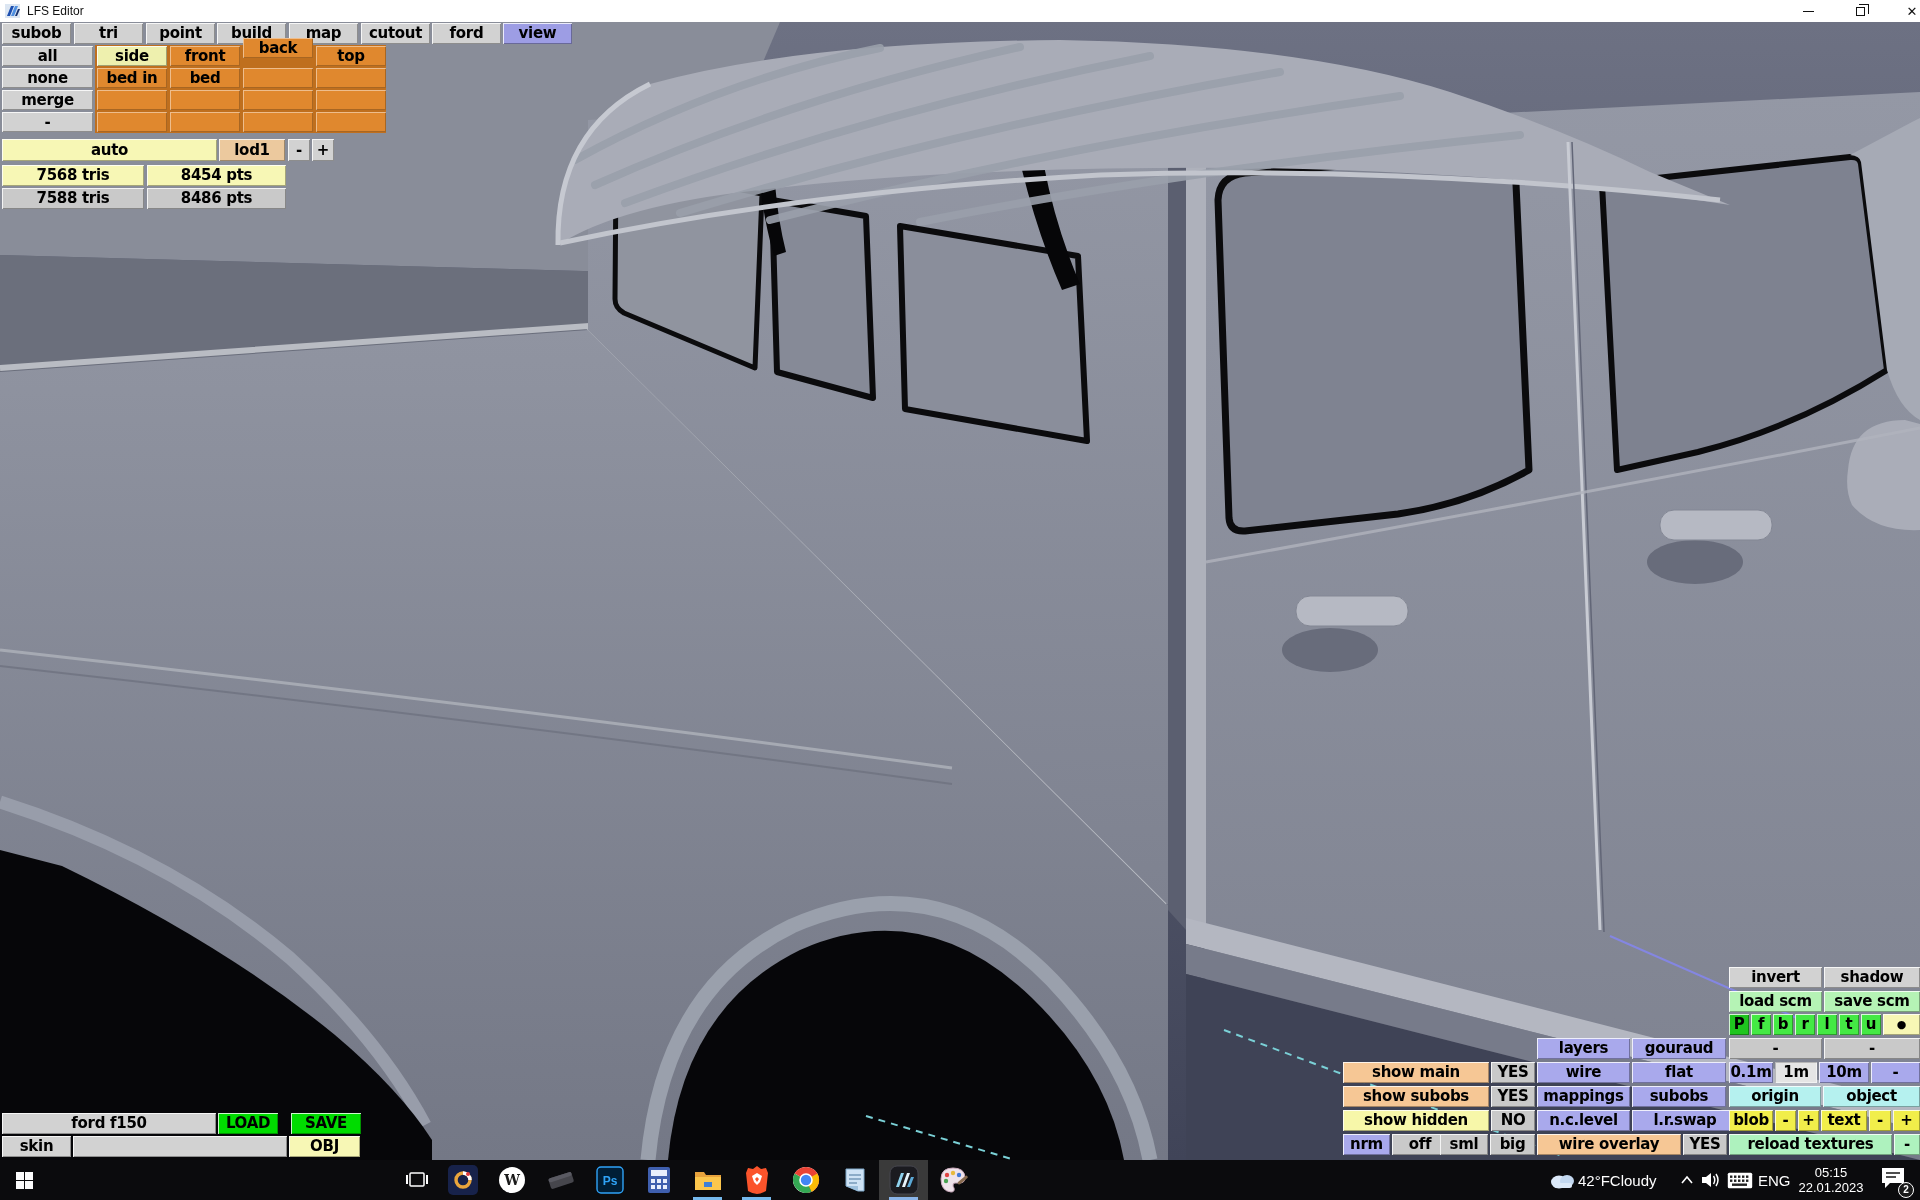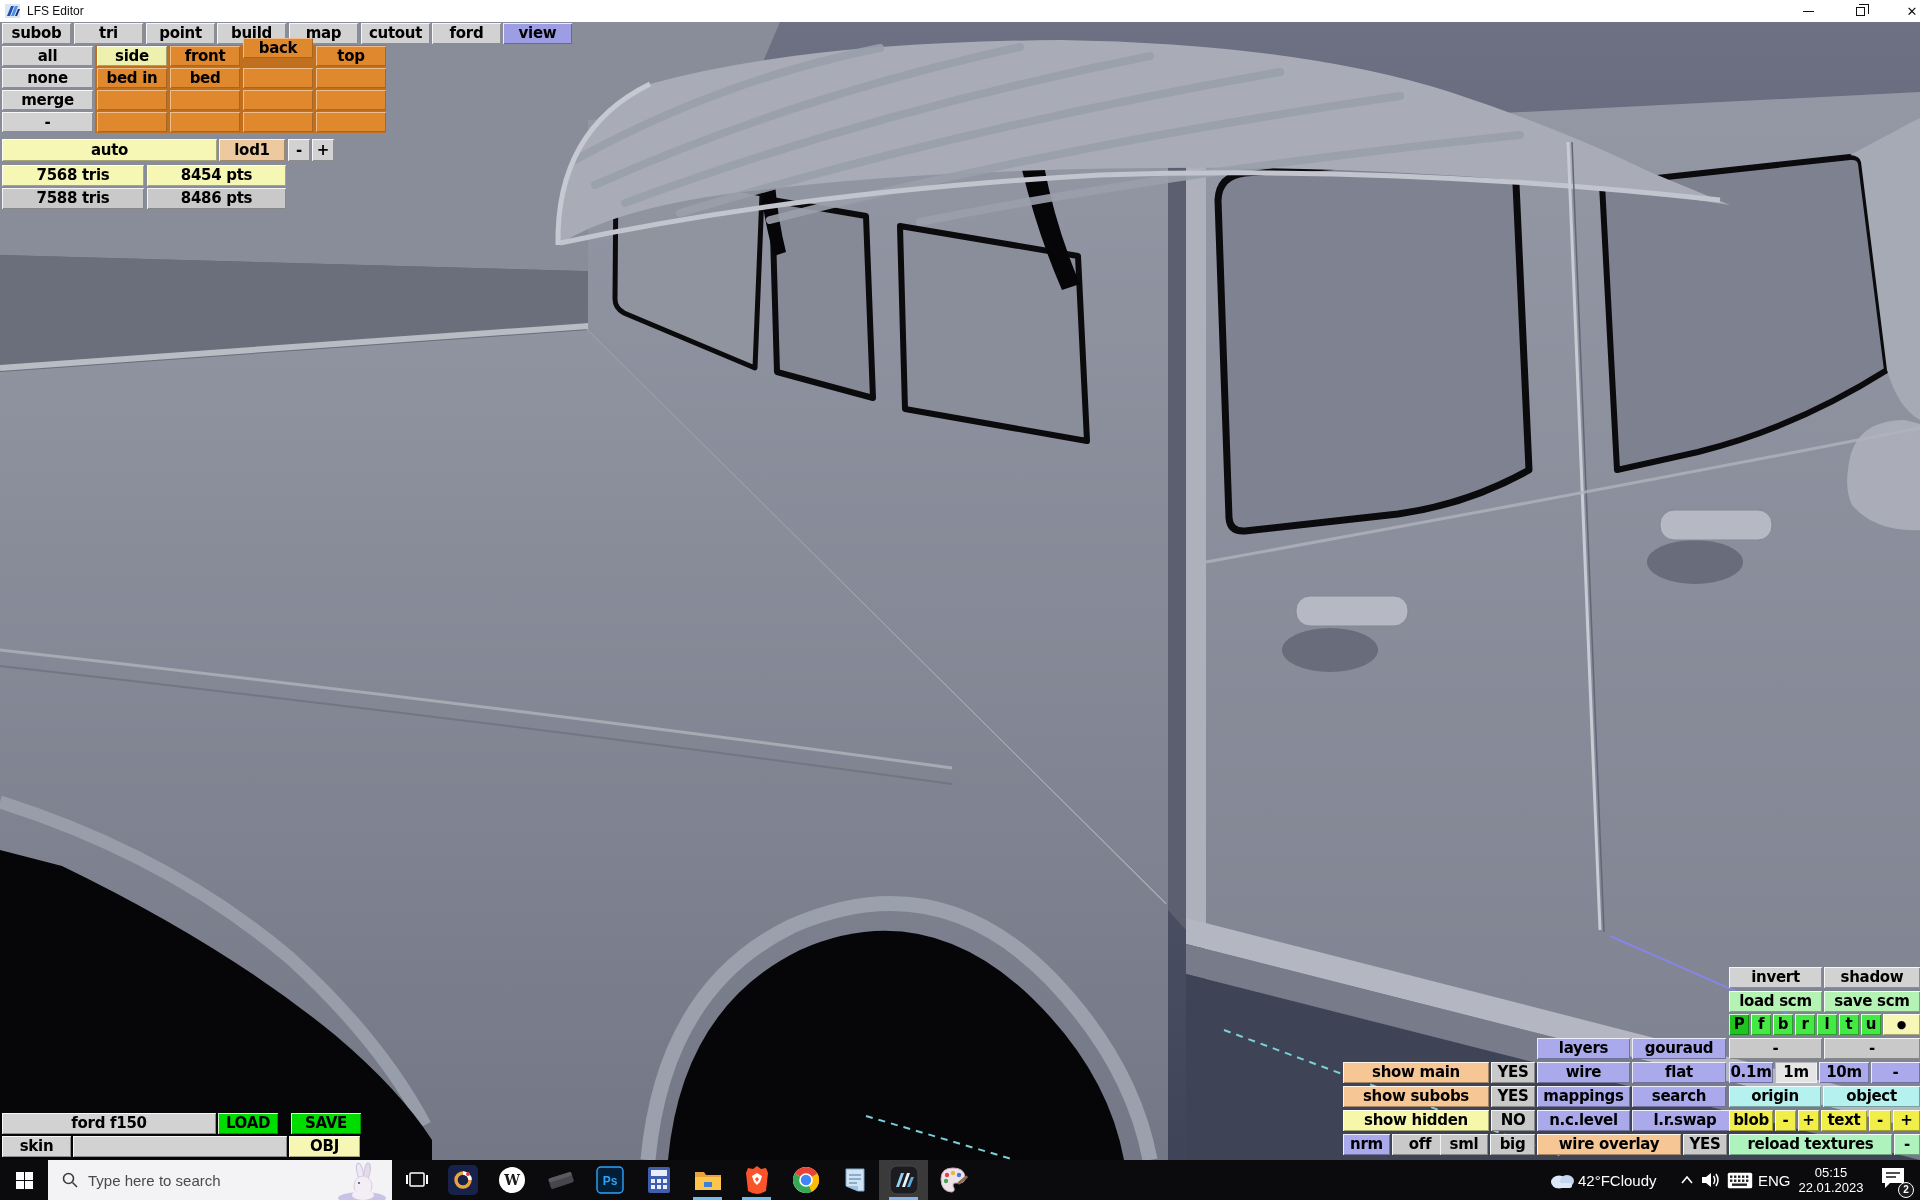--- a/index.html
+++ b/index.html
@@ -248,21 +248,21 @@
 <div class="b lilac" style="left:1537px;top:1062px;width:93px">wire</div>
 <div class="b lilac" style="left:1632px;top:1062px;width:94px">flat</div>
 <div class="b lilac" style="left:1729px;top:1062px;width:44px">0.1m</div>
 <div class="b lilacdk" style="left:1775px;top:1062px;width:42px">1m</div>
 <div class="b lilac" style="left:1819px;top:1062px;width:50px">10m</div>
 <div class="b lilac" style="left:1871px;top:1062px;width:49px">-</div>
 
 <div class="b peach" style="left:1343px;top:1086px;width:146px">show subobs</div>
 <div class="b gray2" style="left:1491px;top:1086px;width:44px">YES</div>
 <div class="b lilac" style="left:1537px;top:1086px;width:93px">mappings</div>
-<div class="b lilac" style="left:1632px;top:1086px;width:94px">search</div>
+<div class="b lilac" style="left:1632px;top:1086px;width:94px">subobs</div>
 <div class="b cyanbtn" style="left:1729px;top:1086px;width:92px">origin</div>
 <div class="b cyanbtn" style="left:1823px;top:1086px;width:97px">object</div>
 
 <div class="b hidyellow" style="left:1343px;top:1110px;width:146px">show hidden</div>
 <div class="b gray2" style="left:1491px;top:1110px;width:44px">NO</div>
 <div class="b lilac" style="left:1537px;top:1110px;width:93px">n.c.level</div>
 <div class="b lilac" style="left:1632px;top:1110px;width:106px">l.r.swap</div>
 <div class="b byellow" style="left:1729px;top:1110px;width:44px">blob</div>
 <div class="b byellow" style="left:1775px;top:1110px;width:21px">-</div>
 <div class="b byellow" style="left:1798px;top:1110px;width:21px">+</div>
@@ -282,35 +282,20 @@
 <div class="taskbar">
   <div class="startbtn">
     <div class="winlogo">
         <i></i>
         <i></i>
         <i></i>
         <i></i>
       </div>
   </div>
 
-  <div class="searchbox">
-    <svg class="sicon" width="16" height="16" viewBox="0 0 16 16">
-      <circle cx="6.5" cy="6.5" r="5" fill="none" stroke="#3c3c3c" stroke-width="1.6"></circle>
-      <line x1="10.5" y1="10.5" x2="15" y2="15" stroke="#3c3c3c" stroke-width="1.6"></line>
-    </svg>
-    <input type="text" placeholder="Type here to search" style="">
-    <svg class="bunny" width="52" height="38" viewBox="0 0 52 38">
-      <ellipse cx="26" cy="36" rx="24" ry="6" fill="#c9c2e4"></ellipse>
-      <ellipse cx="24" cy="10" rx="3" ry="9" fill="#efe9f4" stroke="#cfc4dd" transform="rotate(-12 24 10)"></ellipse>
-      <ellipse cx="31" cy="10" rx="3" ry="9" fill="#e4dbea" stroke="#cfc4dd" transform="rotate(10 31 10)"></ellipse>
-      <ellipse cx="27" cy="24" rx="9" ry="10" fill="#f3eef6" stroke="#d8cfe2"></ellipse>
-      <ellipse cx="27" cy="33" rx="11" ry="5" fill="#f3eef6"></ellipse>
-      <circle cx="23" cy="21" r="1.1" fill="#5a5262"></circle>
-    </svg>
-  </div>
 
   <div class="tile" style="left:392px">
     <svg width="22" height="20" viewBox="0 0 22 20">
       <rect x="4" y="3" width="14" height="13" rx="1" fill="none" stroke="#fff" stroke-width="1.5"></rect>
       <rect x="0" y="5" width="2" height="9" fill="#fff"></rect>
         <rect x="20" y="5" width="2" height="9" fill="#fff"></rect>
     </svg>
   </div>
 
   <div class="tile" style="left:438px">

